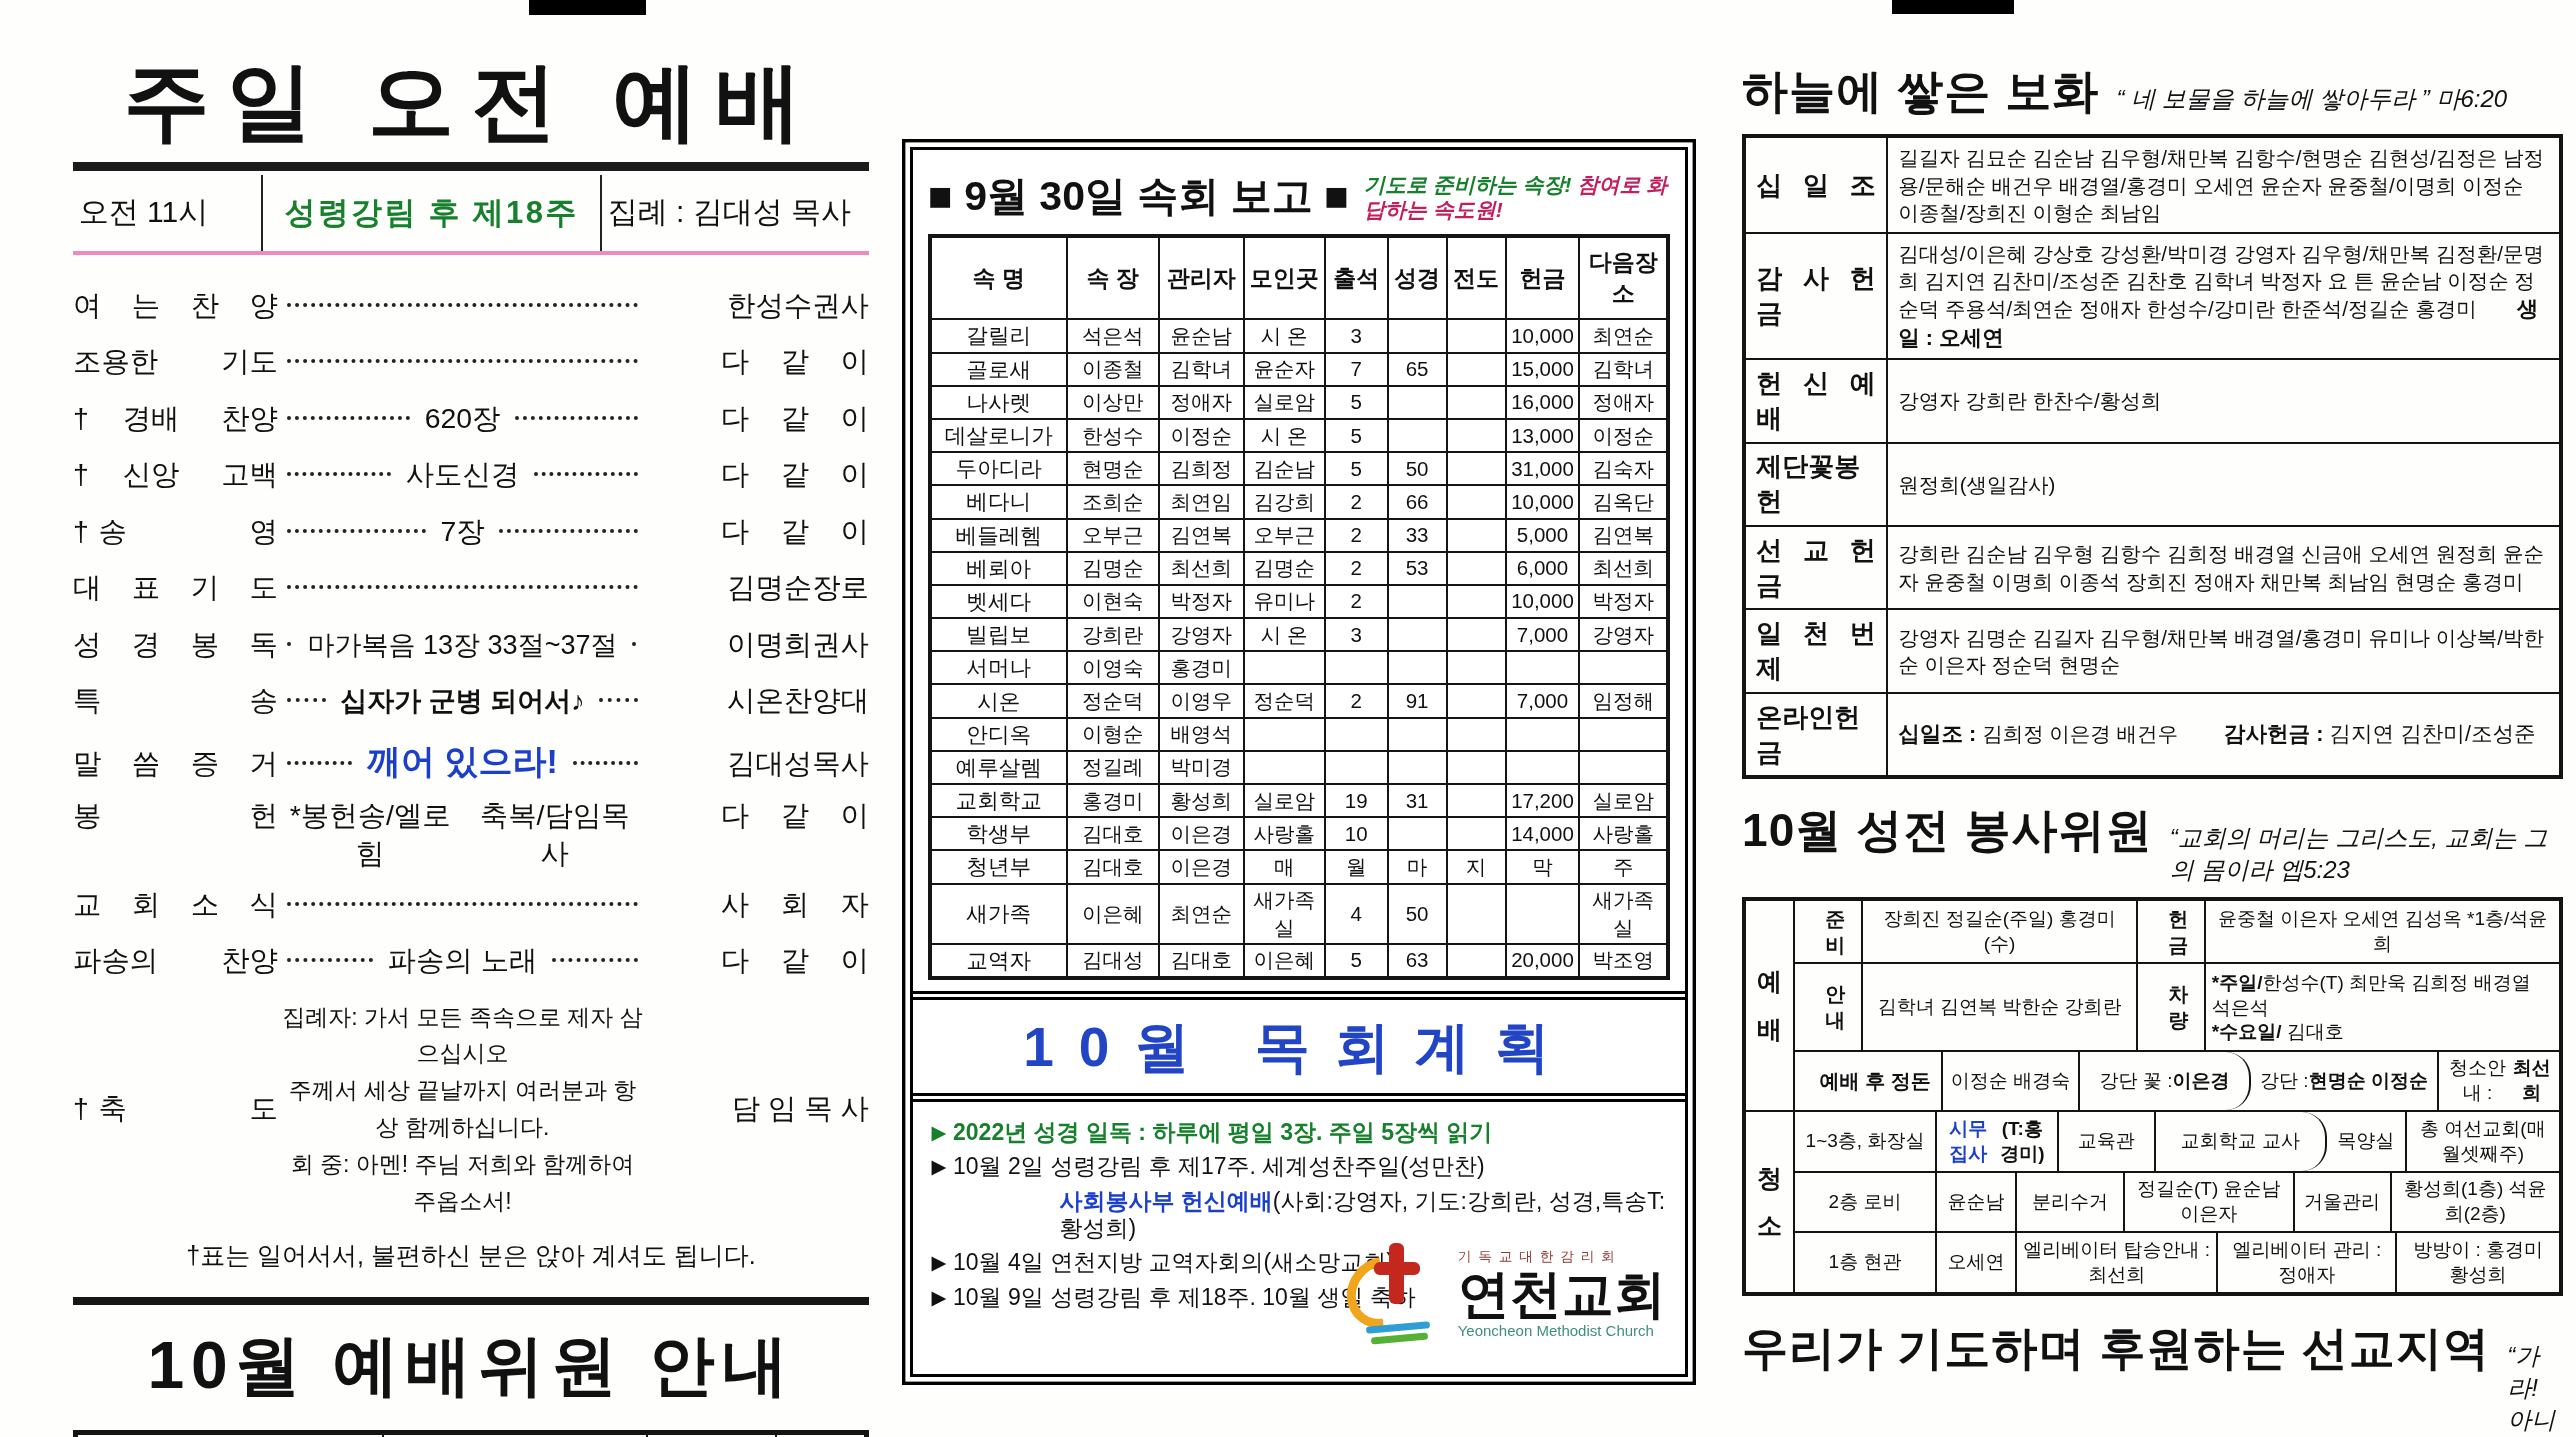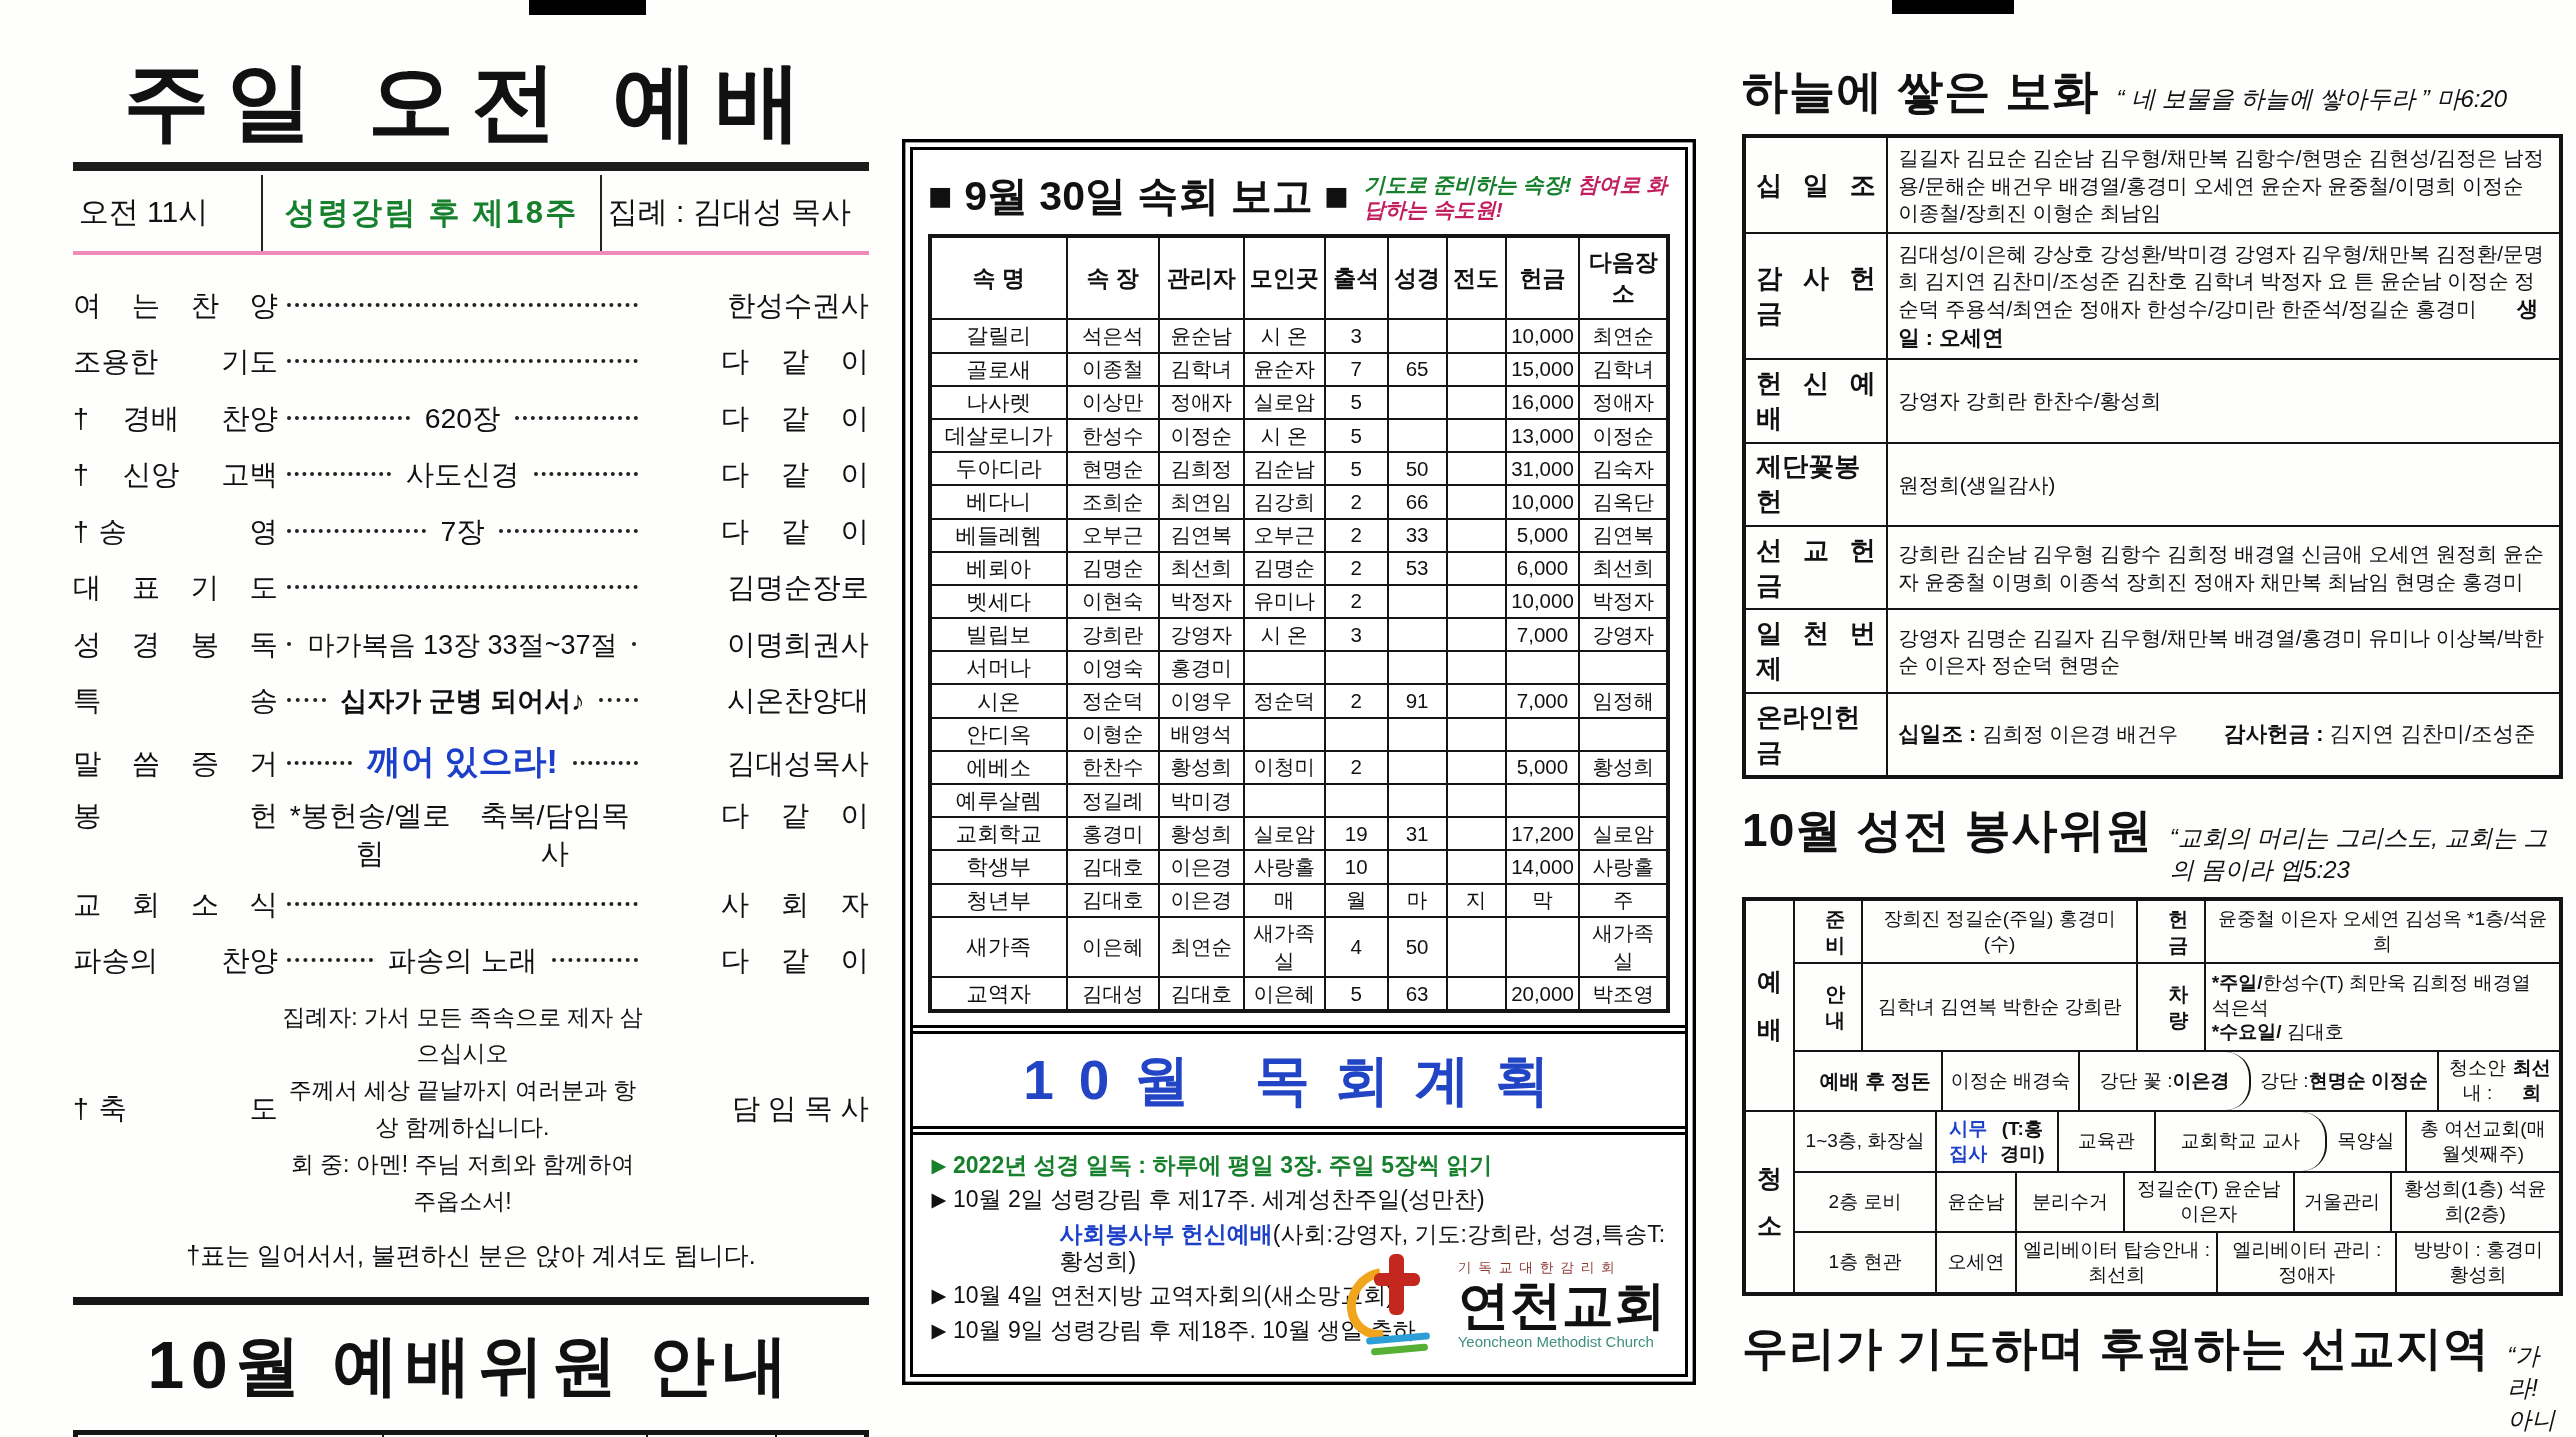--- a/index.html
+++ b/index.html
@@ -68,21 +68,21 @@
     text-align:center;font-size:55px;font-weight:800;color:#2145c4;letter-spacing:25px;padding:10.2px 0 8px;}
   .plan-list{padding:17px 2.3px 0 3.4px;font-size:23px;position:relative;}
   .plan-line{display:flex;align-items:baseline;margin-bottom:7.4px;line-height:1.18;}
   .tri{flex:none;font-size:19.3px;margin-right:6.8px;transform:translateY(-1.1px);}
   .plan-line .txt b{font-weight:800;}
   .pl-green{color:var(--green);font-weight:700;}
   .pl-green .lead{font-weight:800;}
   .indent{padding-left:128px;}
   .blue-lead{color:var(--blue);font-weight:700;}
 
-  .logo{position:absolute;right:19.3px;bottom:17px;display:flex;align-items:center;}
+  .logo{position:absolute;right:19.3px;bottom:28px;display:flex;align-items:center;}
   .mark{position:relative;width:102px;height:105px;margin-right:9px;flex:none;}
   .mark .arc{position:absolute;left:1.1px;top:15px;width:67px;height:73px;border:9.7px solid #f0a51c;
     border-top-color:transparent;border-right-color:transparent;border-radius:50%;transform:rotate(38deg);}
   .mark .cv{position:absolute;left:42px;top:2.3px;width:15px;height:61px;background:#c3271d;border-radius:5.7px;}
   .mark .ch{position:absolute;left:27px;top:20.5px;width:46px;height:13.7px;background:#c3271d;border-radius:5.7px;}
   .mark .w1{position:absolute;left:19.3px;bottom:15px;width:64px;height:6.8px;background:#2d9fd6;border-radius:5.7px;transform:rotate(-5deg);}
   .mark .w2{position:absolute;left:24px;bottom:4.6px;width:57px;height:6.8px;background:#55b033;border-radius:5.7px;transform:rotate(-5deg);}
   .logo-small{font-size:13.7px;letter-spacing:6.8px;color:#8d3a33;margin-bottom:1.1px;}
   .logo-kr{font-size:52px;font-weight:800;line-height:1.05;}
   .logo-en{font-size:15px;color:#3f8f7d;}
@@ -442,31 +442,20 @@
     <td>이형순</td>
     <td>배영석</td>
     <td></td>
     <td></td>
     <td></td>
     <td></td>
     <td></td>
     <td></td>
   </tr>
 
-  <tr>
-    <td class="rname">에베소</td>
-    <td>한찬수</td>
-    <td>황성희</td>
-    <td>이청미</td>
-    <td>2</td>
-    <td></td>
-    <td></td>
-    <td>5,000</td>
-    <td>황성희</td>
-  </tr>
 
   <tr>
     <td class="rname">예루살렘</td>
     <td>정길례</td>
     <td>박미경</td>
     <td></td>
     <td></td>
     <td></td>
     <td></td>
     <td></td>

